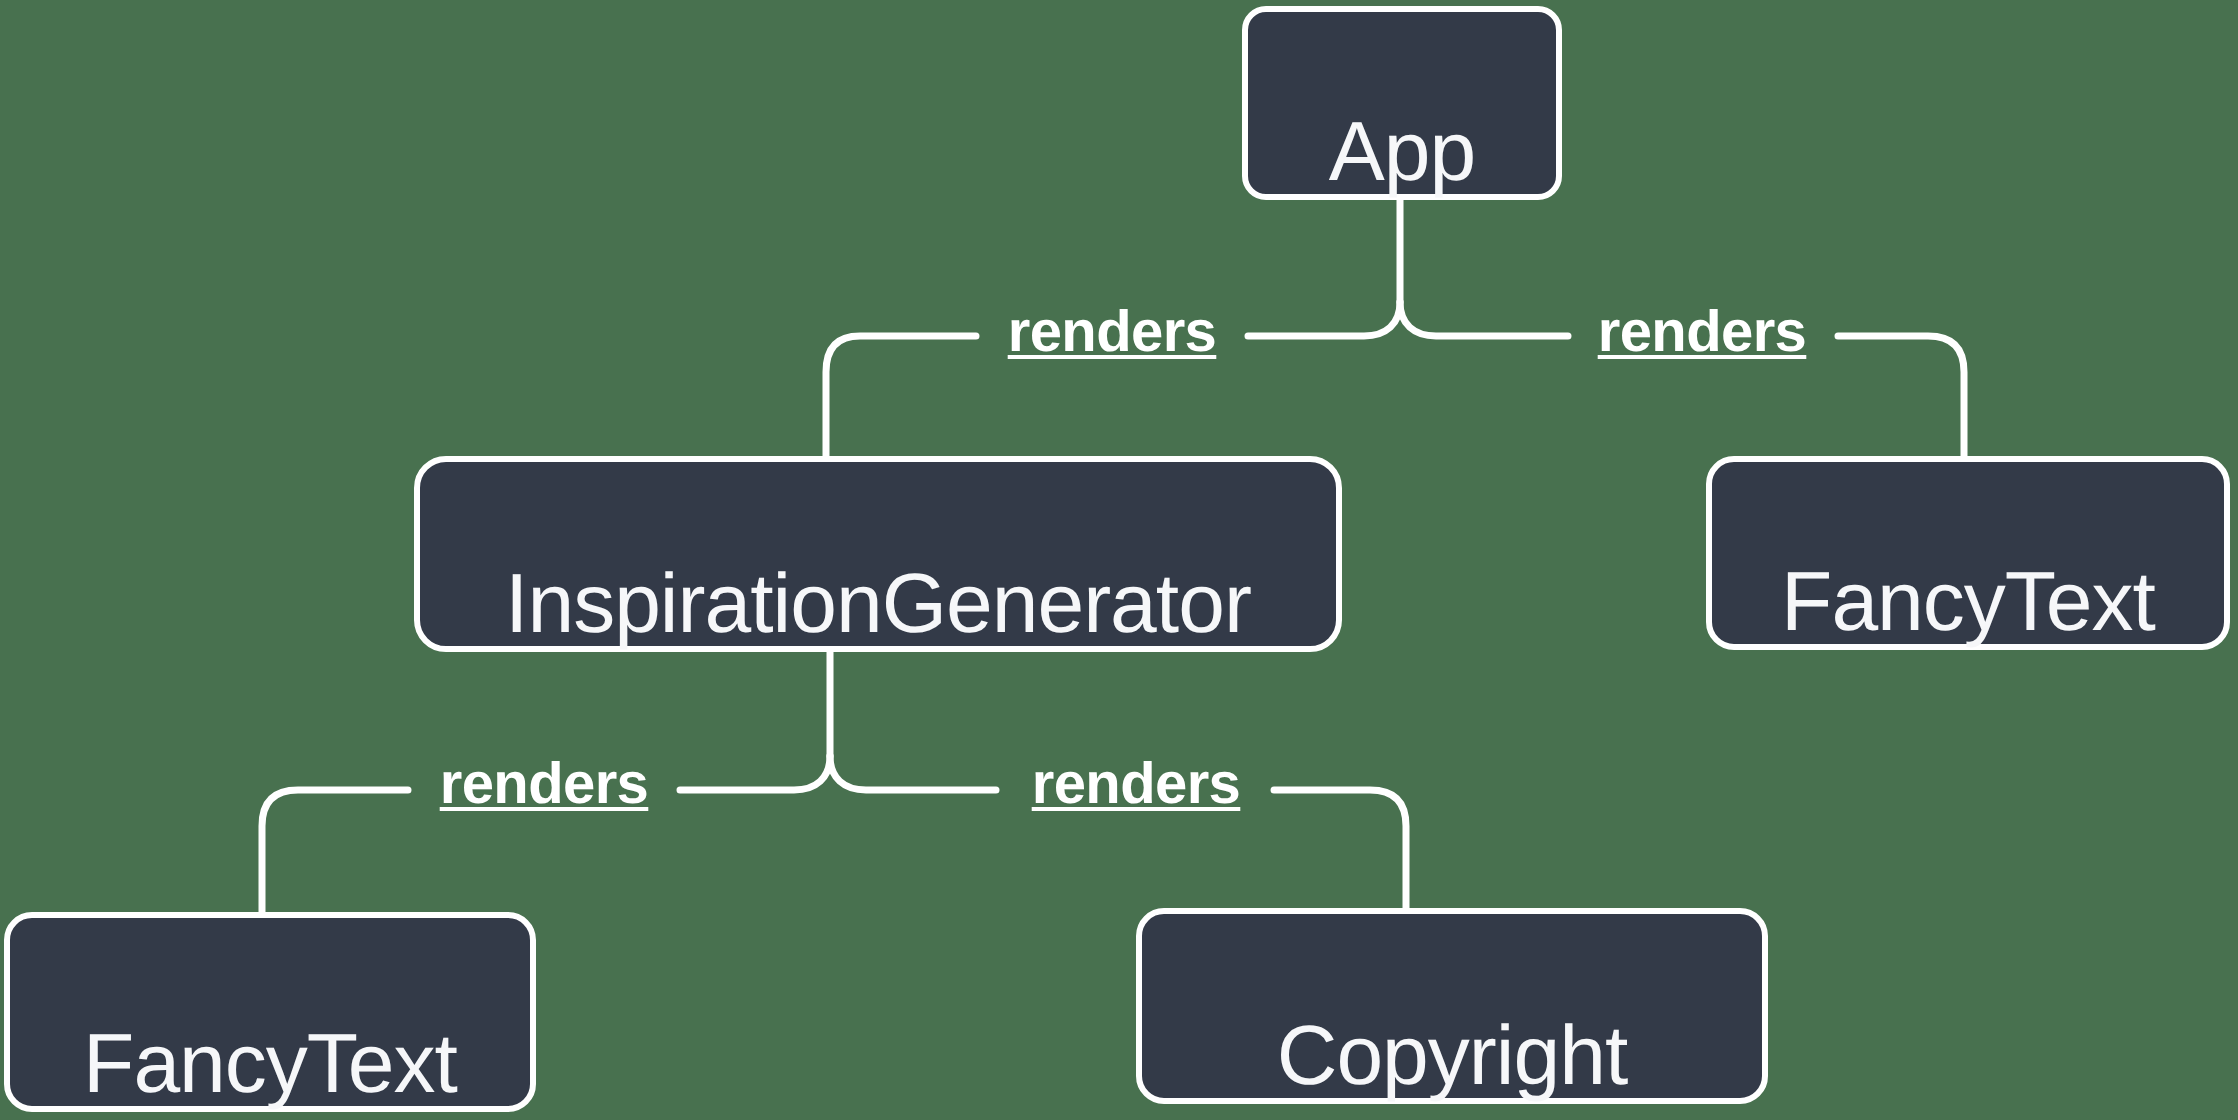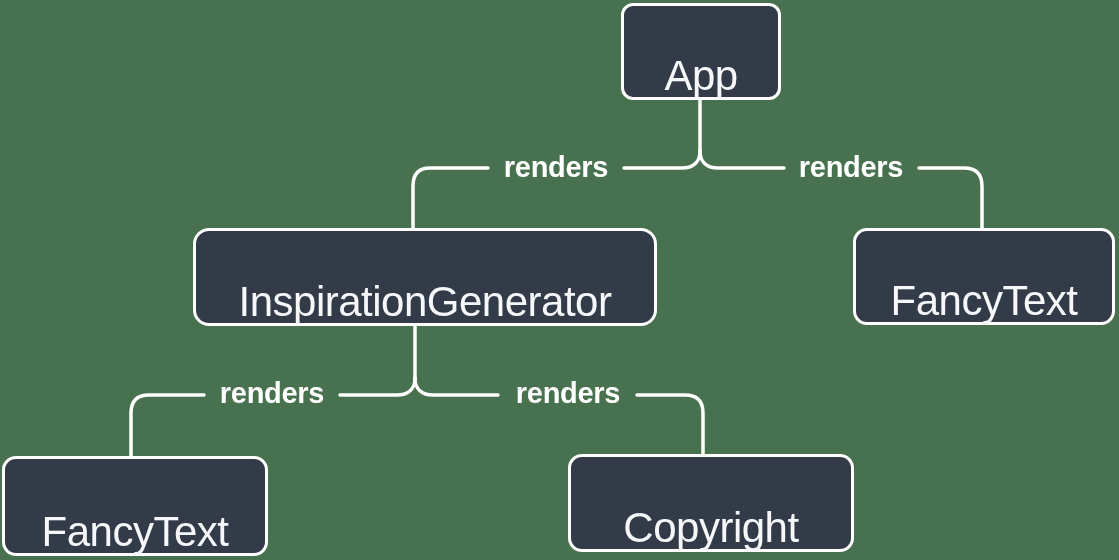--- a/index.html
+++ b/index.html
@@ -53,20 +53,21 @@
   }
   .edge-label {
     position: absolute;
     transform: translate(-50%, -50%);
     color: var(--line);
     font-size: 29px;
     font-weight: 700;
     letter-spacing: -0.3px;
     line-height: 1;
     white-space: nowrap;
+    text-decoration: underline;
   }
 </style>
 </head>
 <body>
 
 <div class="canvas">
 
   <svg class="connectors" viewBox="0 0 1119 560" xmlns="http://www.w3.org/2000/svg" aria-hidden="true">
 
     <path d="M700,96 V151"></path>
@@ -79,33 +80,33 @@
     <path d="M415,378 C415,389 408,395 397,395 H340"></path>
     <path d="M204,395 H149 Q131,395 131,413 V460"></path>
     <path d="M415,378 C415,389 422,395 433,395 H498"></path>
     <path d="M637,395 H685 Q703,395 703,413 V458"></path>
   </svg>
 
   <div class="node" style="left:621px; top:3px; width:160px; height:97px; border-radius:12px;">
     <span class="node-label">App</span>
   </div>
 
-  <div class="node" style="left:193px; top:228px; width:464px; height:98px; border-radius:16px;">
+  <div class="node" style="left:207px; top:228px; width:464px; height:98px; border-radius:16px;">
     <span class="node-label">InspirationGenerator</span>
   </div>
 
   <div class="node" style="left:853px; top:228px; width:262px; height:97px; border-radius:14px;">
     <span class="node-label">FancyText</span>
   </div>
 
   <div class="node" style="left:2px; top:456px; width:266px; height:100px; border-radius:14px;">
     <span class="node-label">FancyText</span>
   </div>
 
-  <div class="node" style="left:568px; top:454px; width:286px; height:98px; border-radius:14px;">
+  <div class="node" style="left:568px; top:454px; width:316px; height:98px; border-radius:14px;">
     <span class="node-label">Copyright</span>
   </div>
 
   <span class="edge-label" style="left:556px; top:167px;">renders</span>
 
   <span class="edge-label" style="left:851px; top:167px;">renders</span>
 
   <span class="edge-label" style="left:272px; top:393px;">renders</span>
 
   <span class="edge-label" style="left:568px; top:393px;">renders</span>

